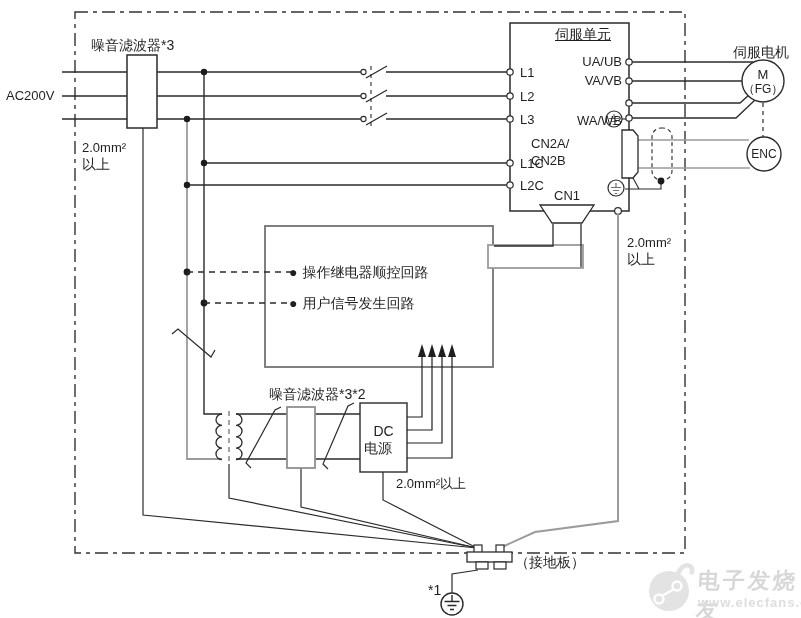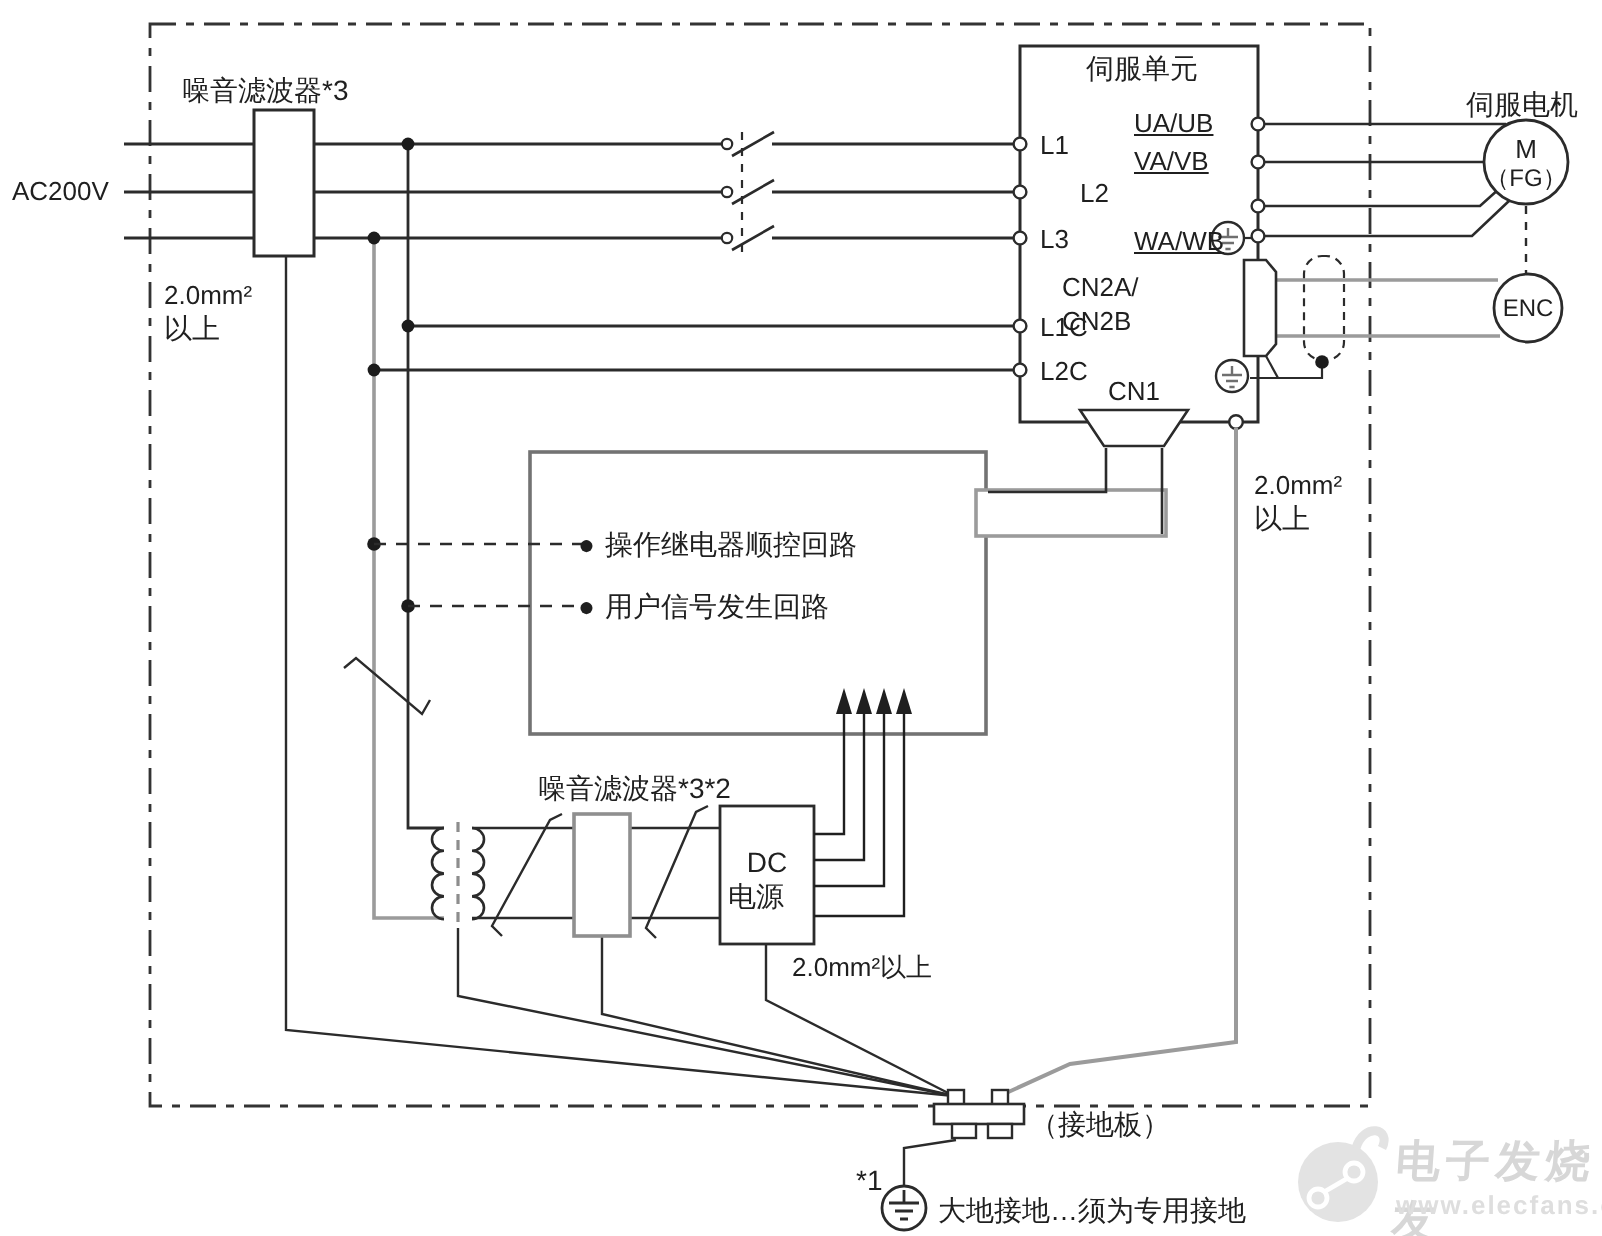--- a/index.html
+++ b/index.html
@@ -5,21 +5,21 @@
   html,body{margin:0;padding:0;background:#ffffff;}
   #stage{position:relative;width:801px;height:618px;background:#ffffff;overflow:hidden;
          font-family:"Liberation Sans","DejaVu Sans",sans-serif;}
   #wires{position:absolute;left:0;top:0;}
   .lbl{position:absolute;color:#1f1f1f;white-space:nowrap;line-height:1.05;
        font-family:"Liberation Sans","DejaVu Sans",sans-serif;}
   .s13{font-size:13px;}
   .s14{font-size:14px;}
   .s12{font-size:12px;}
   .ctr{text-align:center;}
-  .rgt{text-decoration:underline;}
+  .rgt{text-align:right;}
   .ctrl-item{display:flex;gap:5px;align-items:center;}
   .wm-brand{position:absolute;left:697px;top:566px;font-size:22px;font-weight:bold;
             letter-spacing:3px;color:#d7d7d7;transform:skewX(-4deg);}
   .wm-url{position:absolute;left:698px;top:595px;font-size:13px;font-weight:bold;
           color:#dedede;letter-spacing:1px;}
 </style>
 </head>
 <body>
 
 <div id="stage">
@@ -169,24 +169,24 @@
     </g>
   </svg>
 
   <div class="lbl s13" style="left:6px;top:89px;">AC200V</div>
 
   <div class="lbl s14" style="left:91px;top:38px;">噪音滤波器*3</div>
 
   <div class="lbl s13" style="left:82px;top:141px;">2.0mm²</div>
   <div class="lbl s14" style="left:82px;top:157px;">以上</div>
 
-  <div class="lbl s14" style="left:543px;top:27px;">伺服单元</div>
+  <div class="lbl s14" style="left:555px;top:27px;text-decoration:underline;">伺服单元</div>
 
   <div class="lbl s13" style="left:520px;top:66px;">L1</div>
-  <div class="lbl s13" style="left:540px;top:90px;">L2</div>
+  <div class="lbl s13" style="left:520px;top:90px;">L2</div>
   <div class="lbl s13" style="left:520px;top:113px;">L3</div>
   <div class="lbl s13" style="left:520px;top:157px;">L1C</div>
   <div class="lbl s13" style="left:520px;top:179px;">L2C</div>
 
   <div class="lbl s13 rgt" style="left:567px;top:55px;width:55px;">UA/UB</div>
   <div class="lbl s13 rgt" style="left:567px;top:74px;width:55px;">VA/VB</div>
   <div class="lbl s13 rgt" style="left:567px;top:114px;width:55px;">WA/WB</div>
 
   <div class="lbl s13" style="left:531px;top:137px;">CN2A/</div>
   <div class="lbl s13" style="left:531px;top:154px;">CN2B</div>
@@ -213,21 +213,20 @@
   <div class="lbl s14" style="left:269px;top:387px;">噪音滤波器*3*2</div>
 
   <div class="lbl s14 ctr" style="left:360px;top:424px;width:47px;">DC</div>
   <div class="lbl s14 ctr" style="left:360px;top:441px;width:36px;">电源</div>
 
   <div class="lbl s13" style="left:396px;top:477px;">2.0mm²以上</div>
 
   <div class="lbl s14" style="left:515px;top:555px;">（接地板）</div>
 
   <div class="lbl s14" style="left:428px;top:583px;">*1</div>
-  <div class="lbl s14" style="left:469px;top:598px;">大地接地…须为专用接地</div>
 
   <svg width="54" height="58" style="position:absolute;left:642px;top:556px;">
     <circle cx="27" cy="35" r="20" fill="#e3e3e3"></circle>
     <path d="M36,18 C40,5 54,8 49,18" fill="none" stroke="#e3e3e3" stroke-width="4.5"></path>
     <circle cx="17" cy="43" r="4.5" fill="#e3e3e3" stroke="#ffffff" stroke-width="2.4"></circle>
     <circle cx="35" cy="30" r="4.5" fill="#e3e3e3" stroke="#ffffff" stroke-width="2.4"></circle>
     <path d="M20,40 L32,33" stroke="#ffffff" stroke-width="2.4"></path>
   </svg>
   <div class="wm-brand">电子发烧友</div>
   <div class="wm-url">www.elecfans.com</div>

